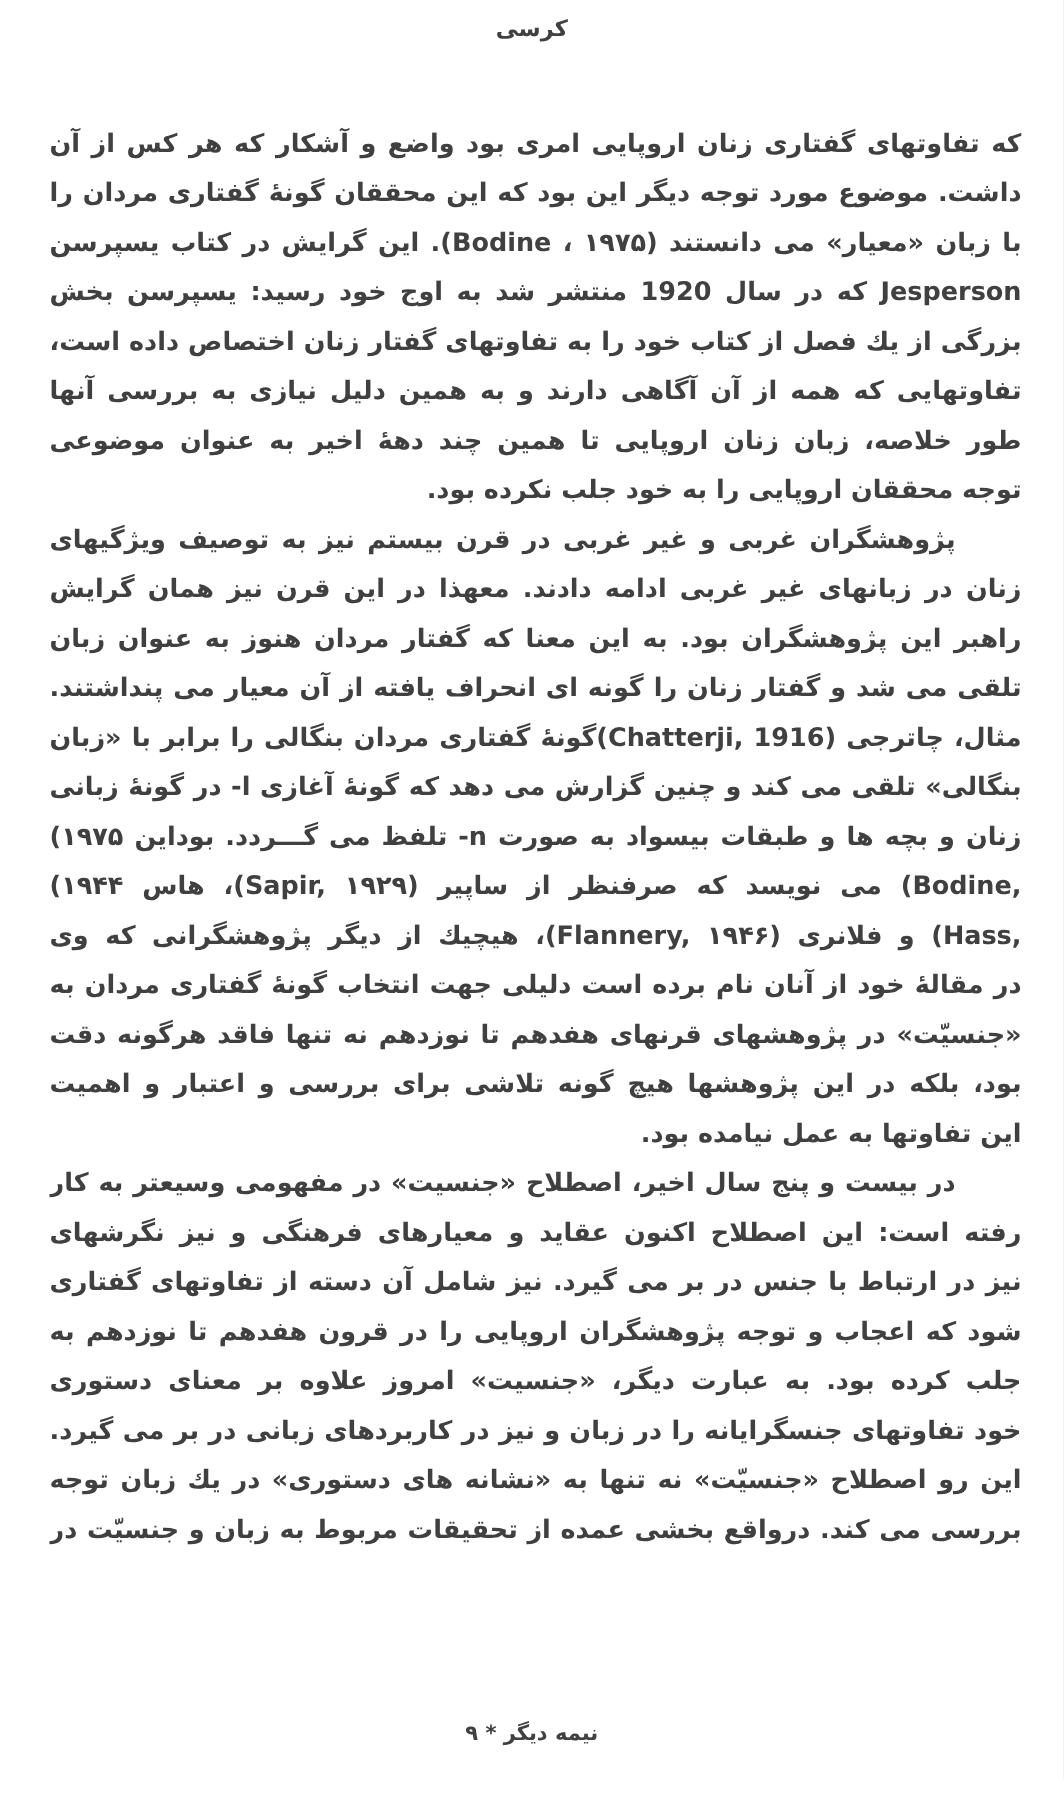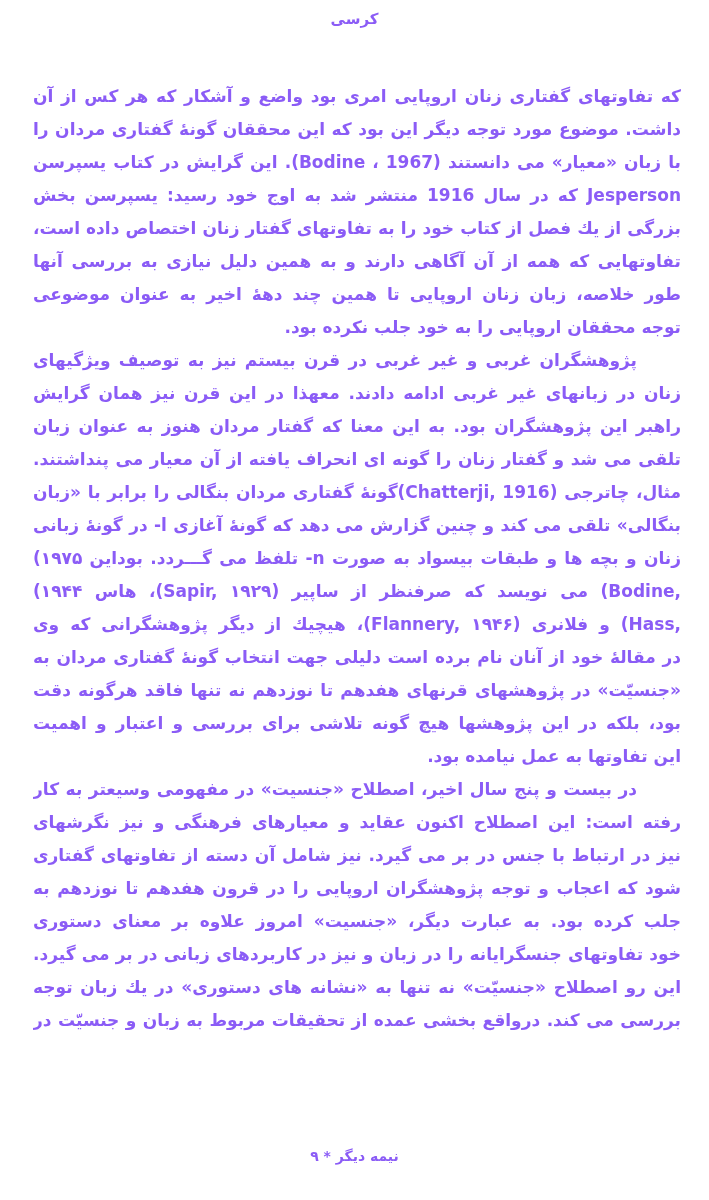--- a/index.html
+++ b/index.html
@@ -6,21 +6,21 @@
     margin: 0;
     padding: 0;
     background: #e8e8e8;
   }
   .page {
     position: relative;
     width: 709px;
     height: 1200px;
     margin: 0 auto;
     background: #ffffff;
-    color: #8b5cf6;
+    color: #404040;
     font-family: "DejaVu Sans", sans-serif;
     font-weight: 700;
     direction: rtl;
     overflow: hidden;
   }
   .running-header {
     position: absolute;
     top: 10px;
     left: 0;
     right: 0;
@@ -65,22 +65,22 @@
 </head>
 <body>
 
 <div class="page">
 
   <div class="running-header">كرسى</div>
 
   <div class="text-block">
     <div class="line">كه تفاوتهاى گفتارى زنان اروپايى امرى بود واضع و آشكار كه هر كس از آن آگاهى</div>
     <div class="line">داشت. موضوع مورد توجه ديگر اين بود كه اين محققان گونهٔ گفتارى مردان را برابر</div>
-    <div class="line">با زبان «معيار» مى دانستند ⁦(Bodine ، 1967)⁩. اين گرايش در كتاب يسپرسن</div>
-    <div class="line">⁦Jesperson⁩ كه در سال 1916 منتشر شد به اوج خود رسيد: يسپرسن بخش</div>
+    <div class="line">با زبان «معيار» مى دانستند ⁦(Bodine ، ۱۹۷۵)⁩. اين گرايش در كتاب يسپرسن</div>
+    <div class="line">⁦Jesperson⁩ كه در سال 1920 منتشر شد به اوج خود رسيد: يسپرسن بخش</div>
     <div class="line">بزرگى از يك فصل از كتاب خود را به تفاوتهاى گفتار زنان اختصاص داده است،</div>
     <div class="line">تفاوتهايى كه همه از آن آگاهى دارند و به همين دليل نيازى به بررسى آنها نيست. به</div>
     <div class="line">طور خلاصه، زبان زنان اروپايى تا همين چند دهۀ اخير به عنوان موضوعى پژوهشى</div>
     <div class="line par-end">توجه محققان اروپايى را به خود جلب نكرده بود.</div>
     <div class="line indent">پژوهشگران غربى و غير غربى در قرن بيستم نيز به توصيف ويژگيهاى گفتار</div>
     <div class="line">زنان در زبانهاى غير غربى ادامه دادند. معهذا در اين قرن نيز همان گرايش پيشين</div>
     <div class="line">راهبر اين پژوهشگران بود. به اين معنا كه گفتار مردان هنوز به عنوان زبان «معيار»</div>
     <div class="line">تلقى مى شد و گفتار زنان را گونه اى انحراف يافته از آن معيار مى پنداشتند. براى</div>
     <div class="line">مثال، چاترجى ⁦(Chatterji, 1916)⁩گونهٔ گفتارى مردان بنگالى را برابر با «زبان</div>
     <div class="line">بنگالى» تلقى مى كند و چنين گزارش مى دهد كه گونهٔ آغازى ⁦-l⁩ در گونهٔ زبانى</div>

